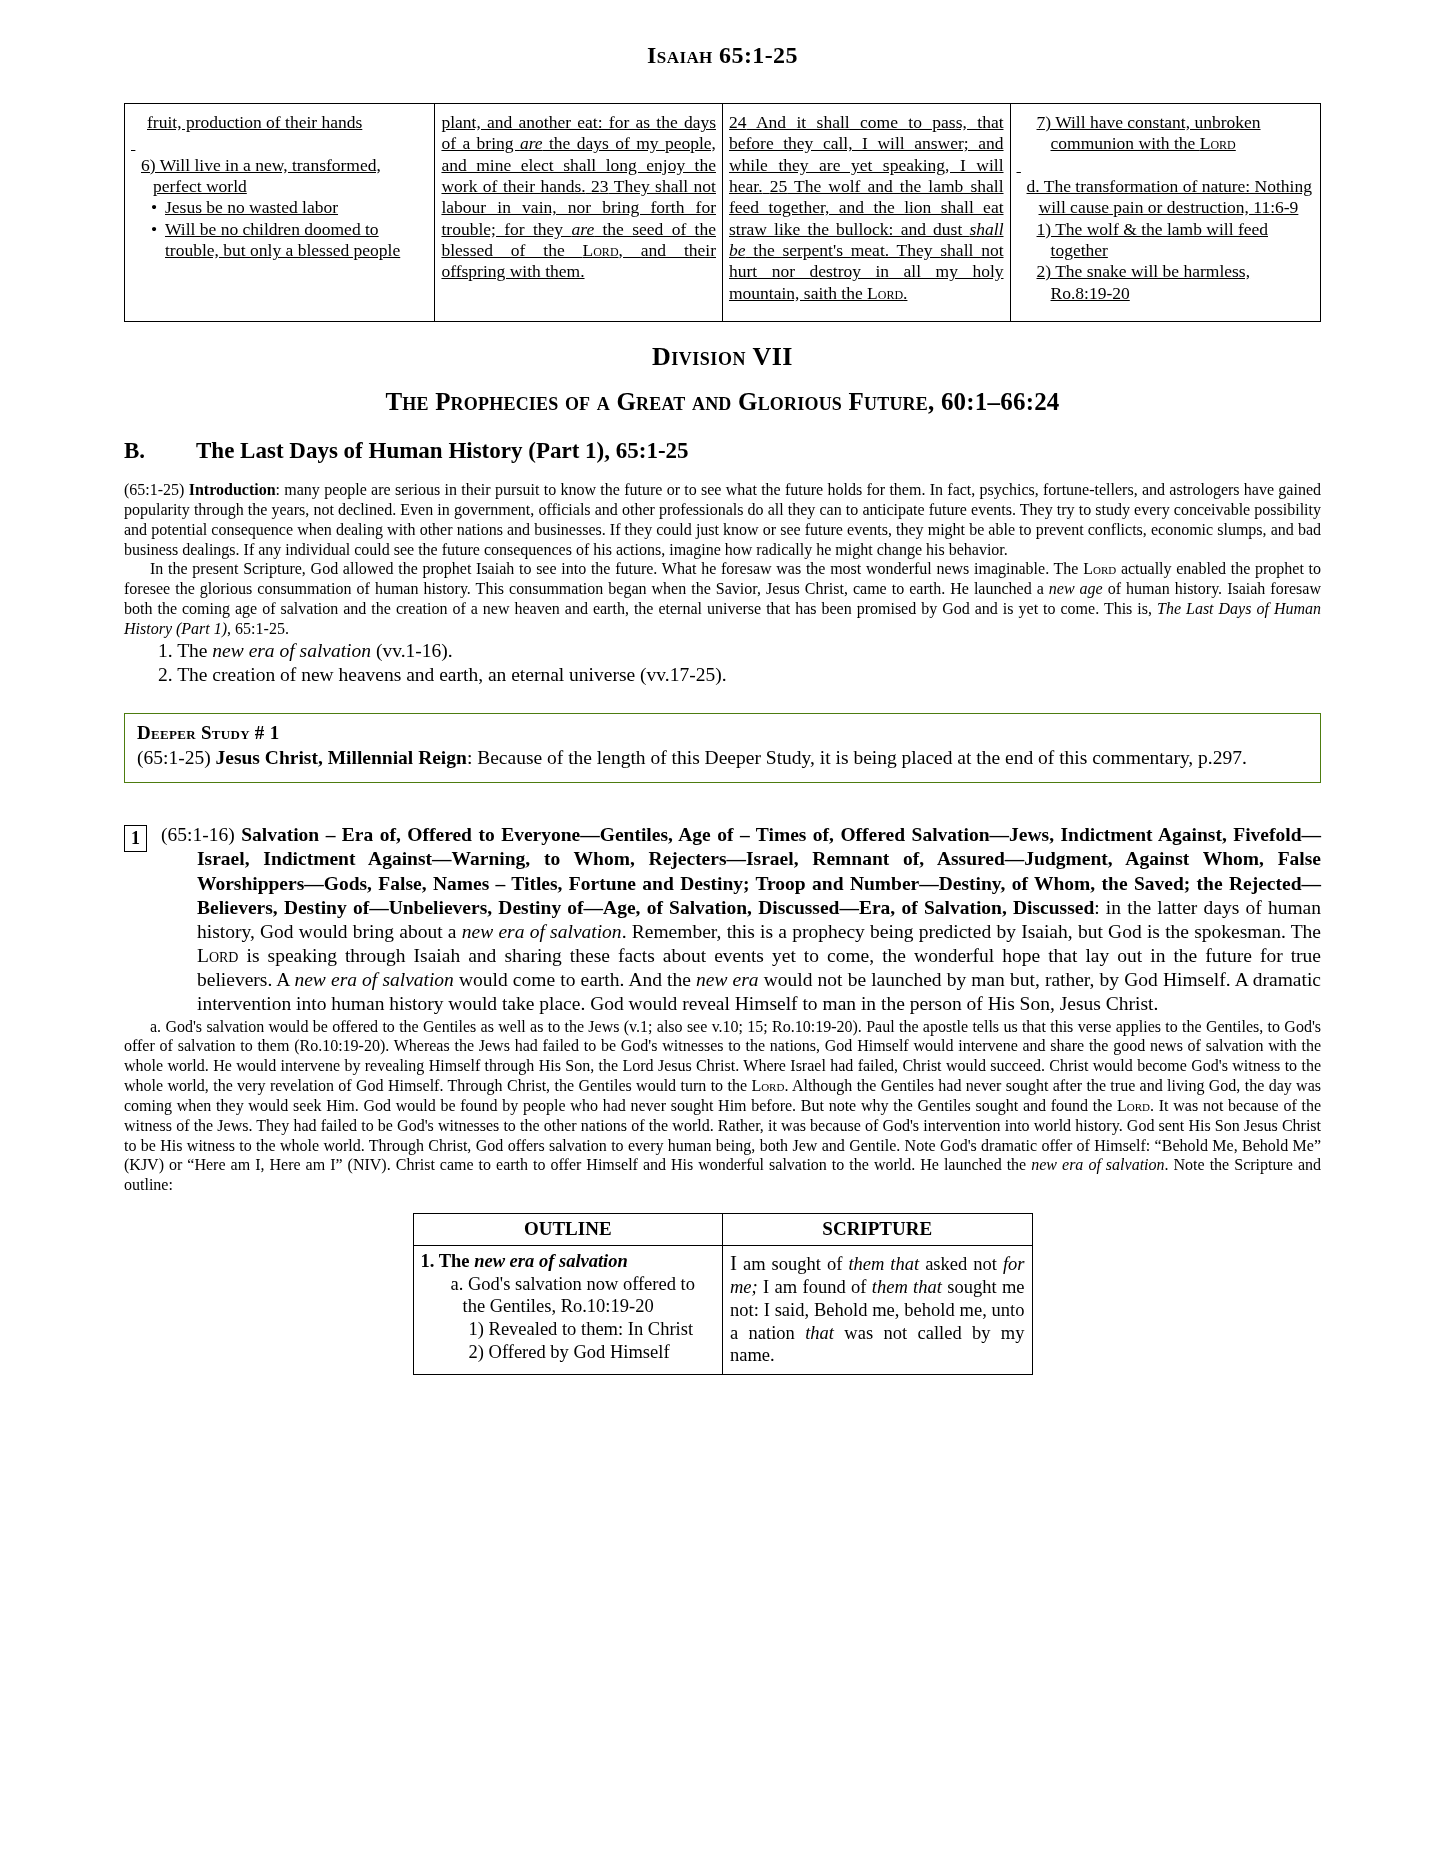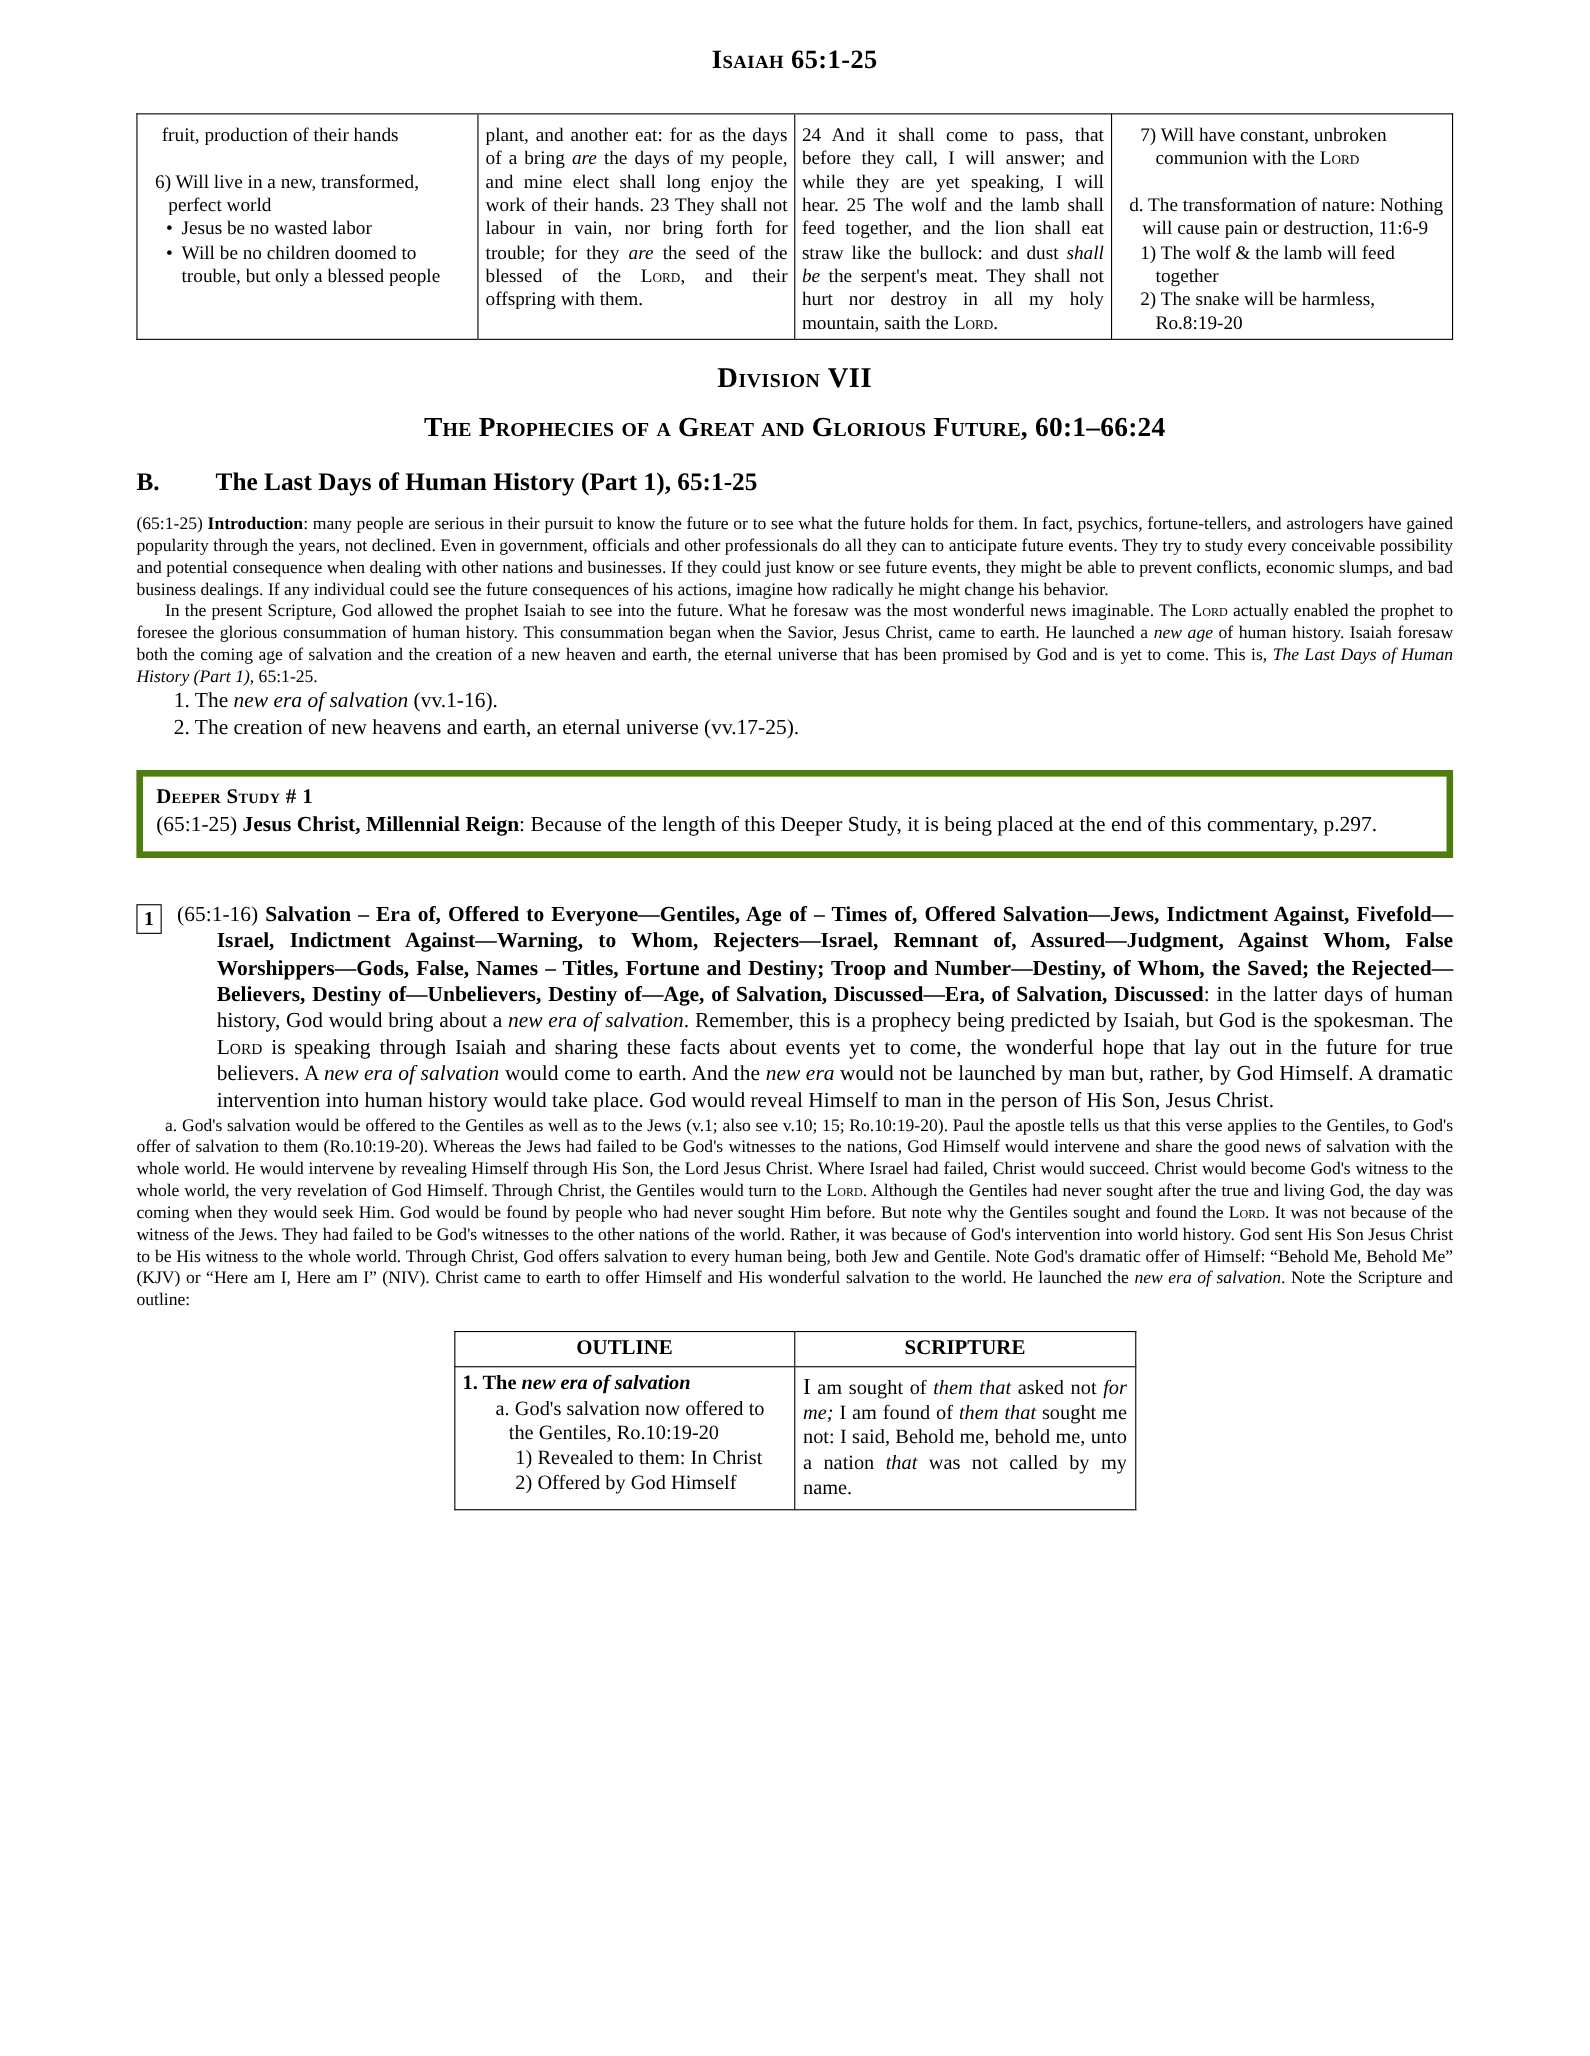--- a/index.html
+++ b/index.html
@@ -39,21 +39,22 @@
     border-collapse: collapse;
     border: 1px solid #000;
     table-layout: fixed;
     font-size: 17.5px;
     line-height: 1.22;
   }
   table.verse-table td {
     border-left: 1px solid #000;
     border-right: 1px solid #000;
     vertical-align: top;
-    padding: 8px 6px 4px 6px;
+    padding: 8px 6px 17px 6px;
+    text-decoration: underline;
   }
   table.verse-table td:first-child { border-left: none; }
   table.verse-table td:last-child { border-right: none; }
   .col-outline { width: 26%; }
   .col-scr1 { width: 24%; }
   .col-scr2 { width: 24%; }
   .col-outline2 { width: 26%; }
 
   .scripture { text-align: justify; }
   .sc { font-variant: small-caps; }
@@ -117,21 +118,21 @@
   .numlist {
     font-size: 19.5px;
     line-height: 1.24;
     padding-left: 56px;
     text-indent: -22px;
     margin: 0;
   }
 
   
   .deeper-study {
-    border: 6px solid #4d7c0f;
+    border: 1px solid #4d7c0f;
     margin: 26px 0 0 0;
     padding: 8px 12px 12px 12px;
   }
   .ds-title {
     font-size: 19px;
     font-variant: small-caps;
     font-weight: bold;
     letter-spacing: 0.3px;
     margin-bottom: 2px;
   }

